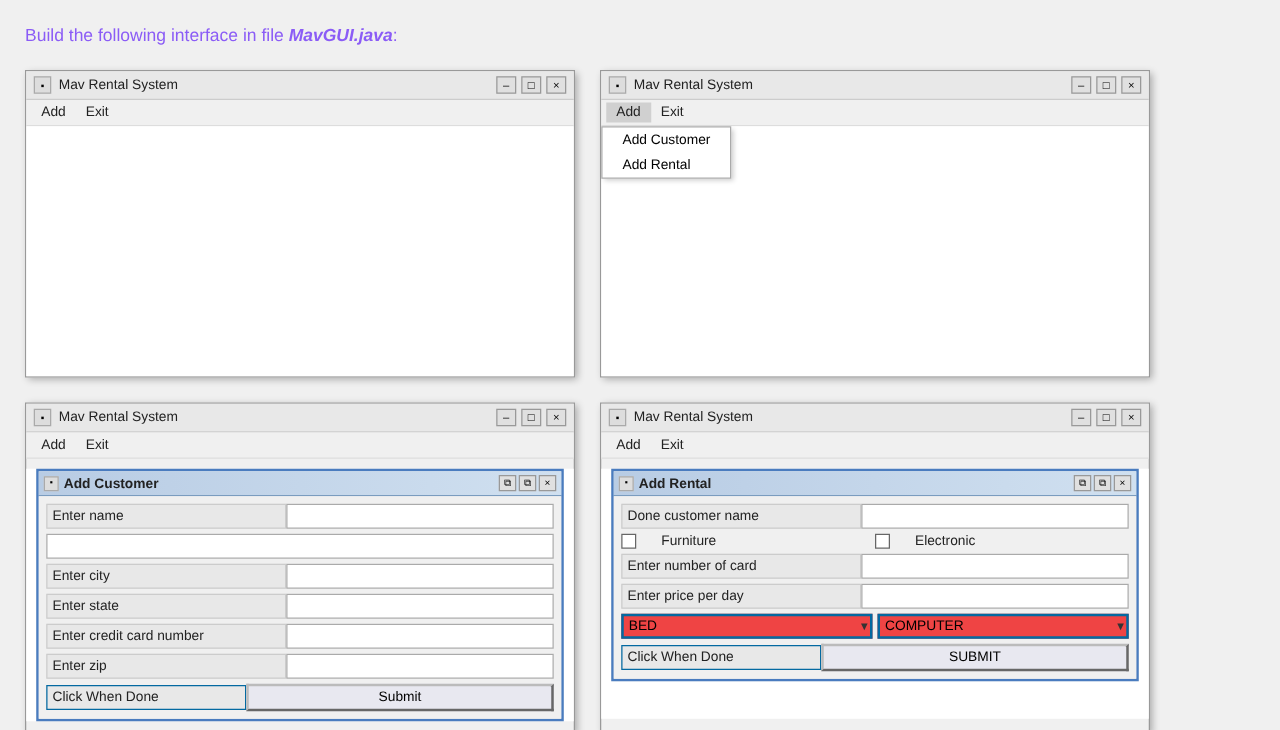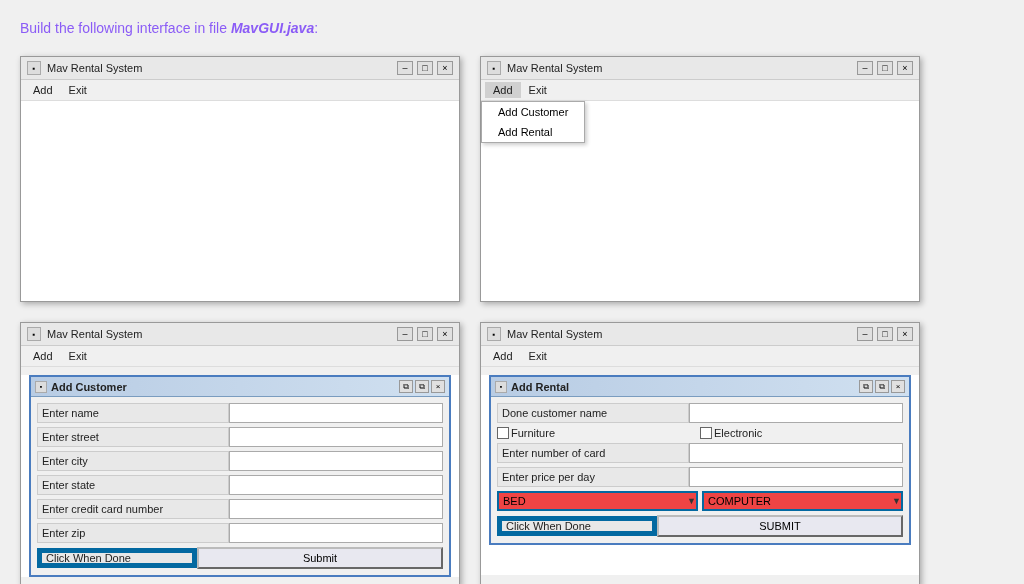--- a/index.html
+++ b/index.html
@@ -185,21 +185,21 @@
       display: flex;
       align-items: center;
       margin-top: 4px;
     }
     .form-submit-label {
       width: 160px;
       font-size: 11px;
       color: #222;
       padding: 4px 4px;
       background: #e8e8e8;
-      border: 5px solid #0369a1;
+      border: 1px solid #0369a1;
       height: 20px;
       display: flex;
       align-items: center;
     }
     .form-submit-btn {
       flex: 1;
       height: 22px;
       background: #e8e8f0;
       border: 2px outset #bbb;
       font-size: 11px;
@@ -212,21 +212,21 @@
     }
     
     .rental-row-checkboxes {
       display: flex;
       align-items: center;
       margin-bottom: 4px;
     }
     .rental-checkbox-group {
       display: flex;
       align-items: center;
-      gap: 2px;
+      gap: 20px;
       width: 50%;
     }
     .checkbox-box {
       width: 12px;
       height: 12px;
       border: 1px solid #666;
       background: white;
       display: inline-block;
     }
     .checkbox-label {
@@ -342,21 +342,20 @@
             <div class="inner-dialog-btn">⧉</div>
             <div class="inner-dialog-btn">×</div>
           </div>
         </div>
         <div class="inner-dialog-body">
           <div class="form-row">
             <div class="form-label">Enter name</div>
             <input class="form-input" type="text" style="">
           </div>
           <div class="form-row">
-            <div class="form-label">Enter street</div>
             <input class="form-input" type="text" style="">
           </div>
           <div class="form-row">
             <div class="form-label">Enter city</div>
             <input class="form-input" type="text" style="">
           </div>
           <div class="form-row">
             <div class="form-label">Enter state</div>
             <input class="form-input" type="text" style="">
           </div>

